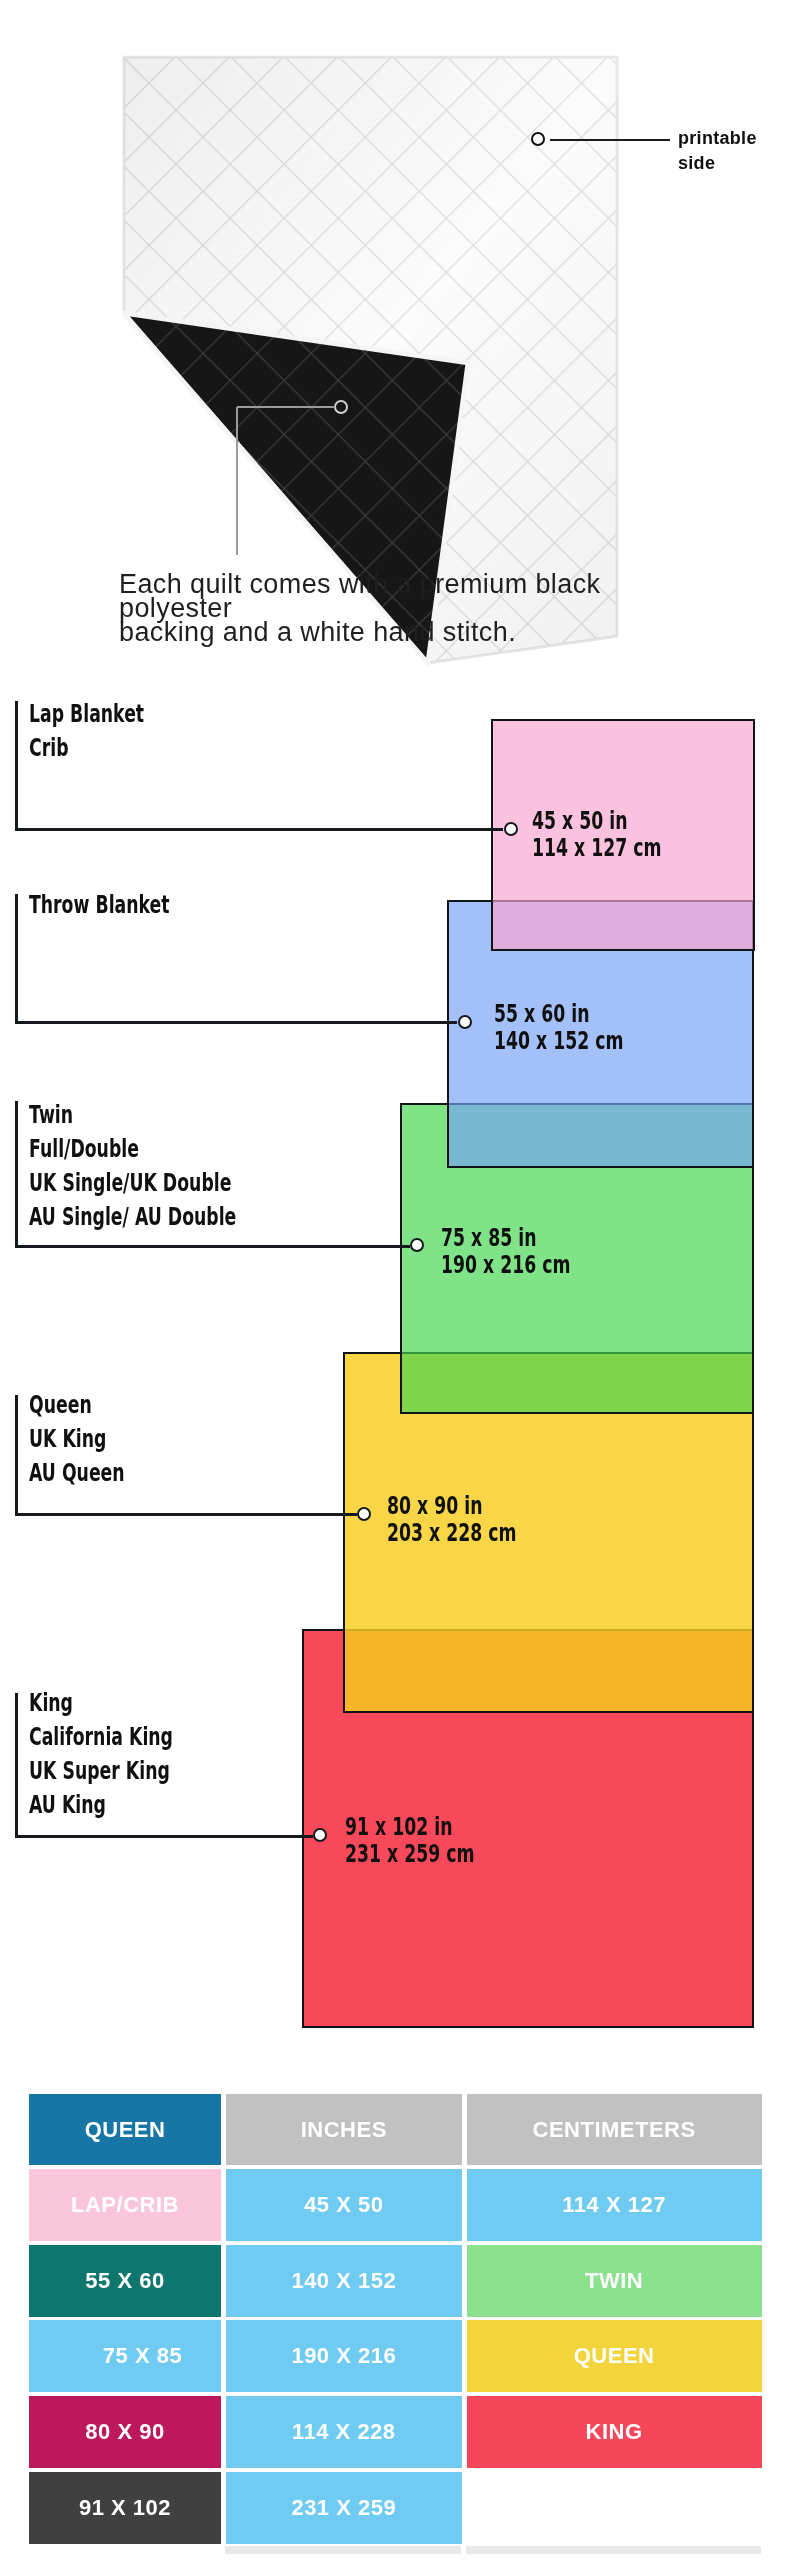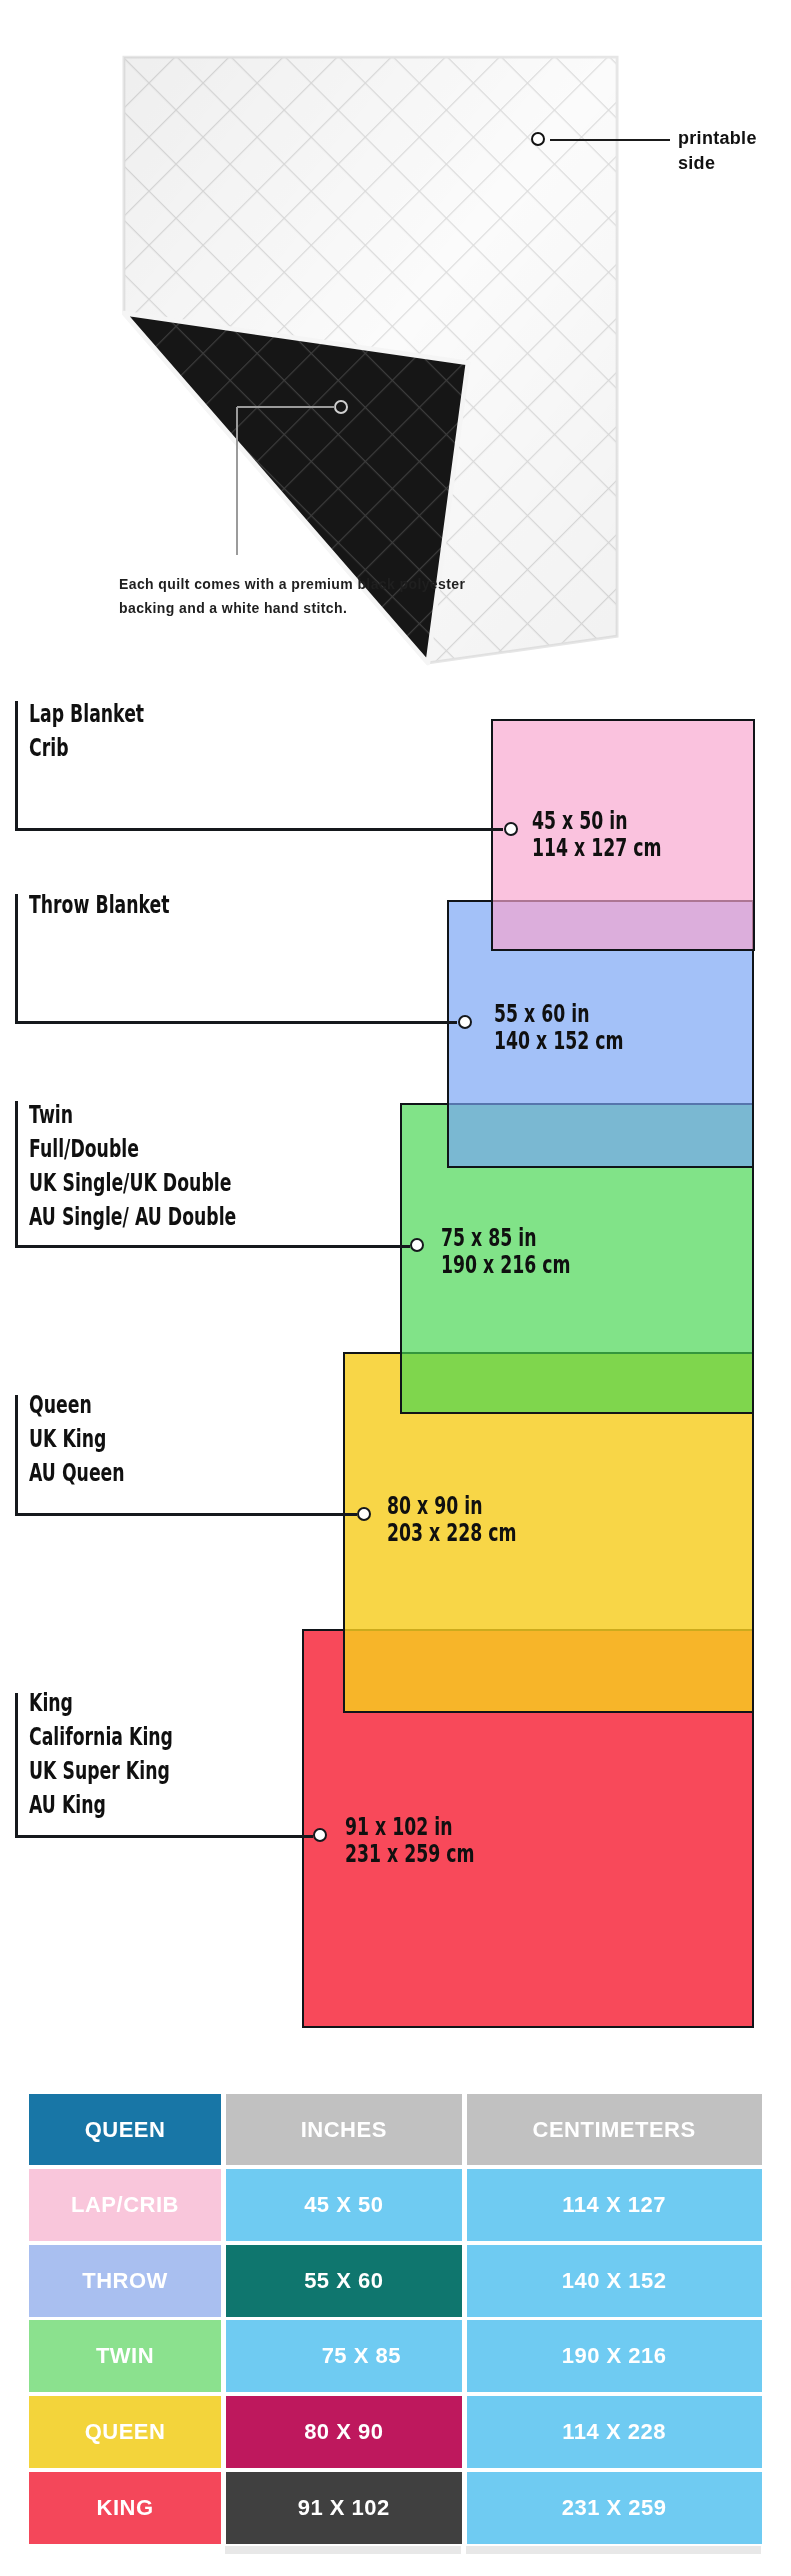--- a/index.html
+++ b/index.html
@@ -11,21 +11,21 @@
   .anno-line{position:absolute;background:#222;}
   #printable-line{left:550px;top:139px;width:120px;height:1.9px;background:#1a1a1a;}
   #printable-dot{position:absolute;left:531px;top:132px;width:14.3px;height:14.3px;border:2.9px solid #111;
                  border-radius:50%;background:#fff;box-sizing:border-box;}
   #printable-label{position:absolute;left:678px;top:126px;width:105px;font-size:18px;font-weight:600;
                    color:#111;line-height:25px;letter-spacing:0.3px;}
   #backing-dot{position:absolute;left:334px;top:400px;width:14.3px;height:14.3px;border:2.9px solid #cfcfcf;
                border-radius:50%;background:transparent;box-sizing:border-box;}
   #backing-hline{left:237px;top:406px;width:98px;height:1.9px;background:#9b9b9b;}
   #backing-vline{left:236px;top:407px;width:1.9px;height:148px;background:#9b9b9b;}
-  #quilt-caption{position:absolute;left:119px;top:572px;width:592px;font-size:14px;font-weight:700;
+  #quilt-caption{position:absolute;left:119px;top:572px;width:592px;font-size:27px;font-weight:400;
                  color:#1f1f1f;line-height:24px;letter-spacing:0.4px;}
 
   
   .srect{position:absolute;border:2.9px solid #101418;box-sizing:border-box;}
   .r-king {left:302px;top:1629px;width:452px;height:399px;z-index:1;}
   .r-queen{left:343px;top:1352px;width:411px;height:361px;z-index:2;}
   .r-twin {left:400px;top:1103px;width:354px;height:311px;z-index:3;}
   .r-throw{left:447px;top:900px; width:307px;height:268px;z-index:4;}
   .r-lap  {left:491px;top:719px; width:264px;height:232px;z-index:5;}
 
@@ -192,21 +192,20 @@
 
   <div id="size-table">
     <div class="tcell th" style="background-color: rgb(24, 118, 166);">QUEEN</div>
     <div class="tcell th" style="background-color: rgb(193, 193, 193);">INCHES</div>
     <div class="tcell th" style="background-color: rgb(193, 193, 193);">CENTIMETERS</div>
 
     <div class="tcell td" style="background-color: rgb(249, 198, 219);">LAP/CRIB</div>
     <div class="tcell td" style="background-color: rgb(111, 203, 242);">45 X 50</div>
     <div class="tcell td" style="background-color: rgb(111, 203, 242);">114 X 127</div>
 
-    <div class="tcell td" style="background-color: rgb(169, 191, 240);">THROW</div>
     <div class="tcell td" style="background-color: #0f766e;">55 X 60</div>
     <div class="tcell td" style="background-color: rgb(111, 203, 242);">140 X 152</div>
 
     <div class="tcell td" style="background-color: rgb(139, 225, 142);">TWIN</div>
     <div class="tcell td" style="background-color: rgb(111, 203, 242); padding-left: 35px;">75 X 85</div>
     <div class="tcell td" style="background-color: rgb(111, 203, 242);">190 X 216</div>
 
     <div class="tcell td" style="background-color: rgb(243, 212, 59);">QUEEN</div>
     <div class="tcell td" style="background-color: #be185d;">80 X 90</div>
     <div class="tcell td" style="background-color: rgb(111, 203, 242);">114 X 228</div>

